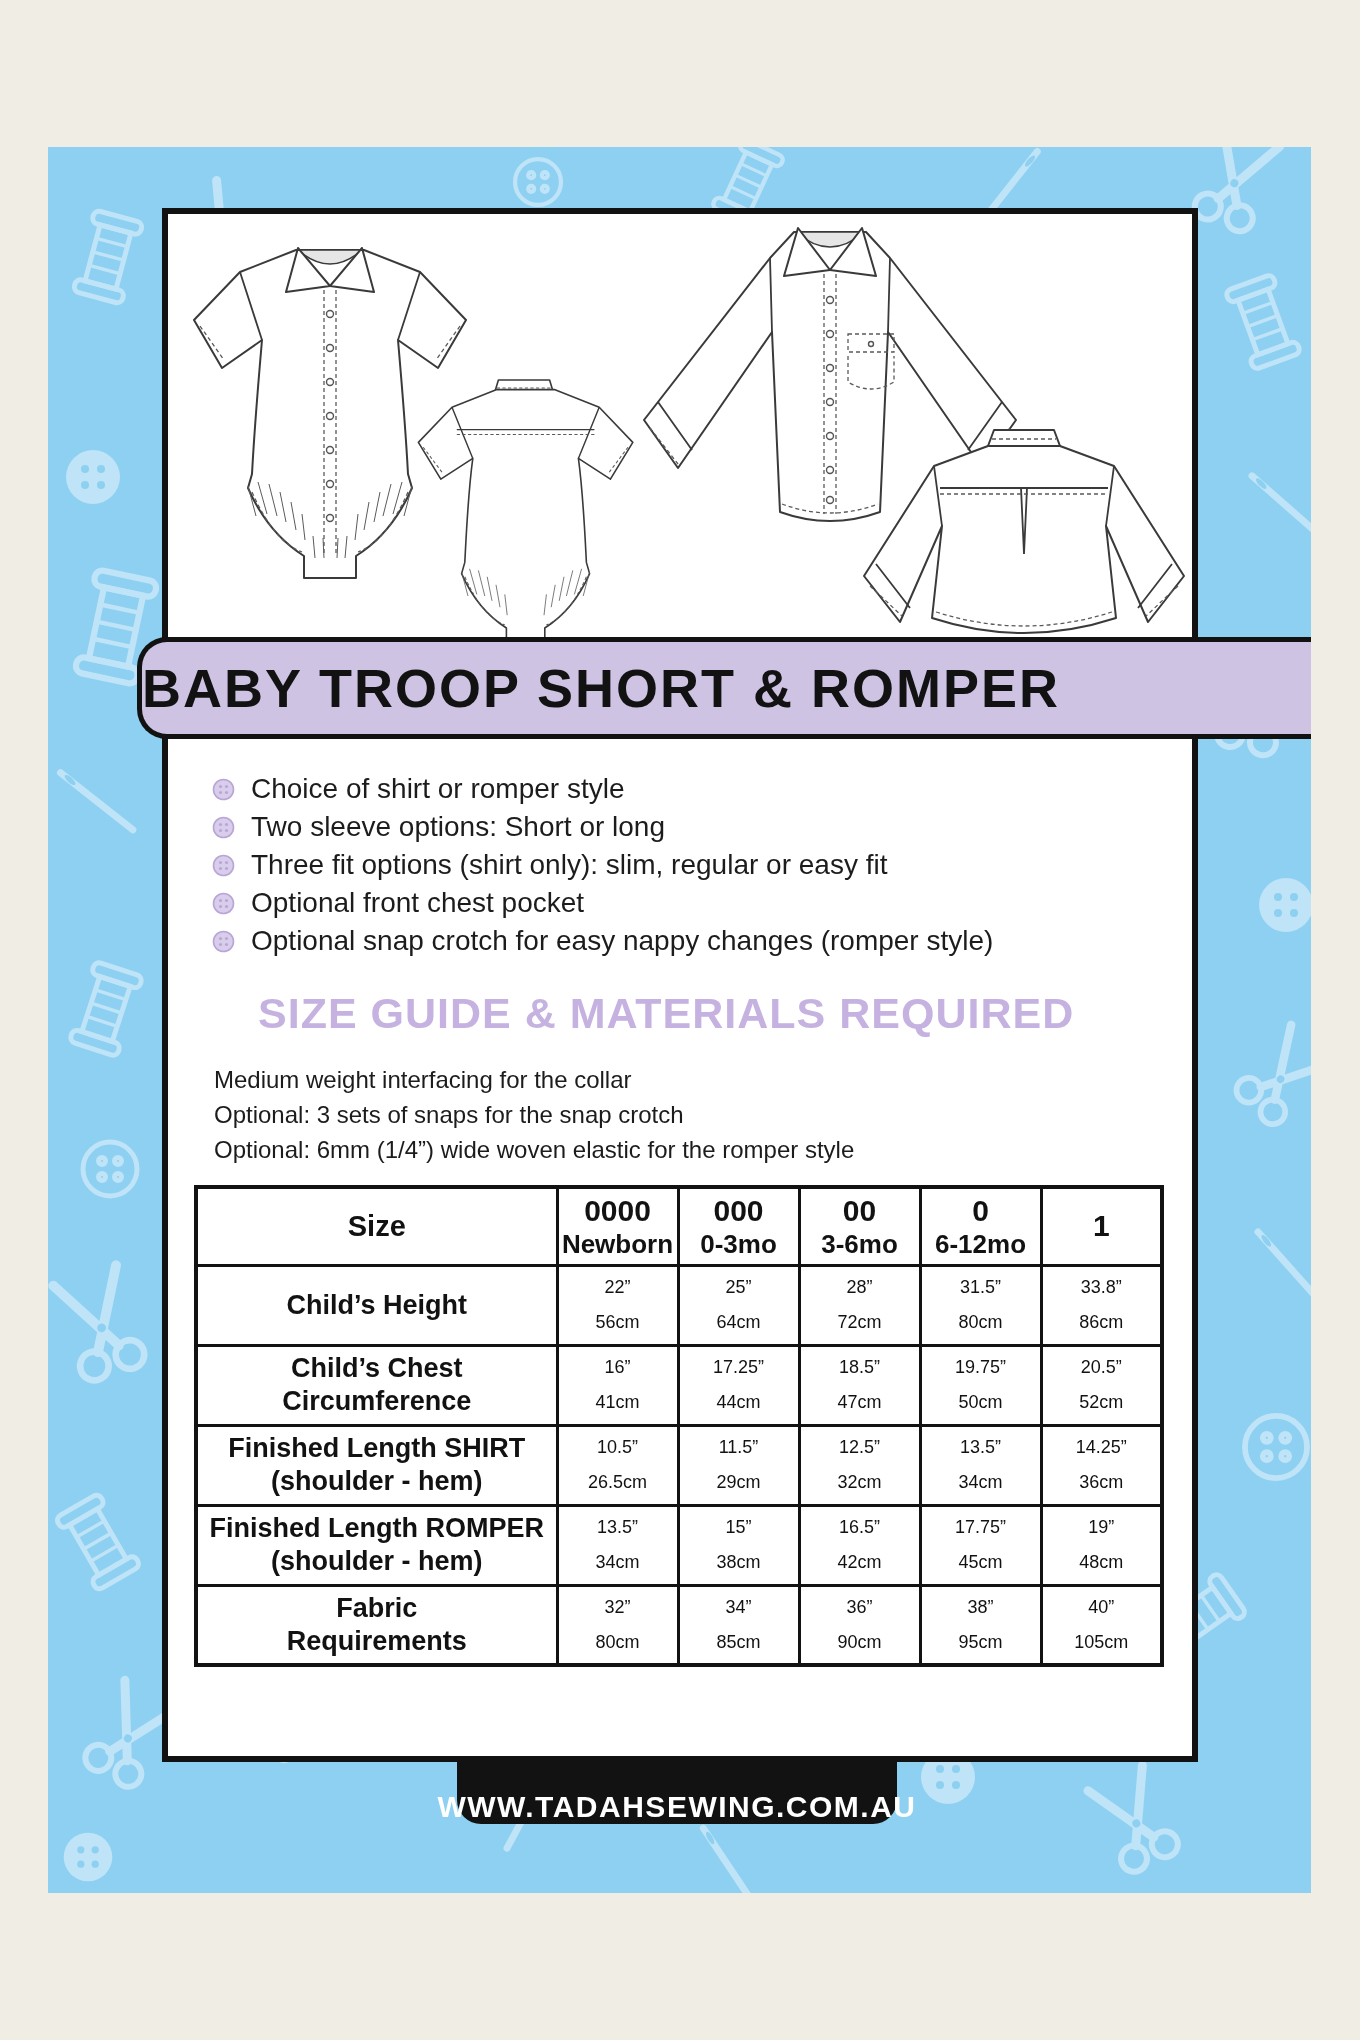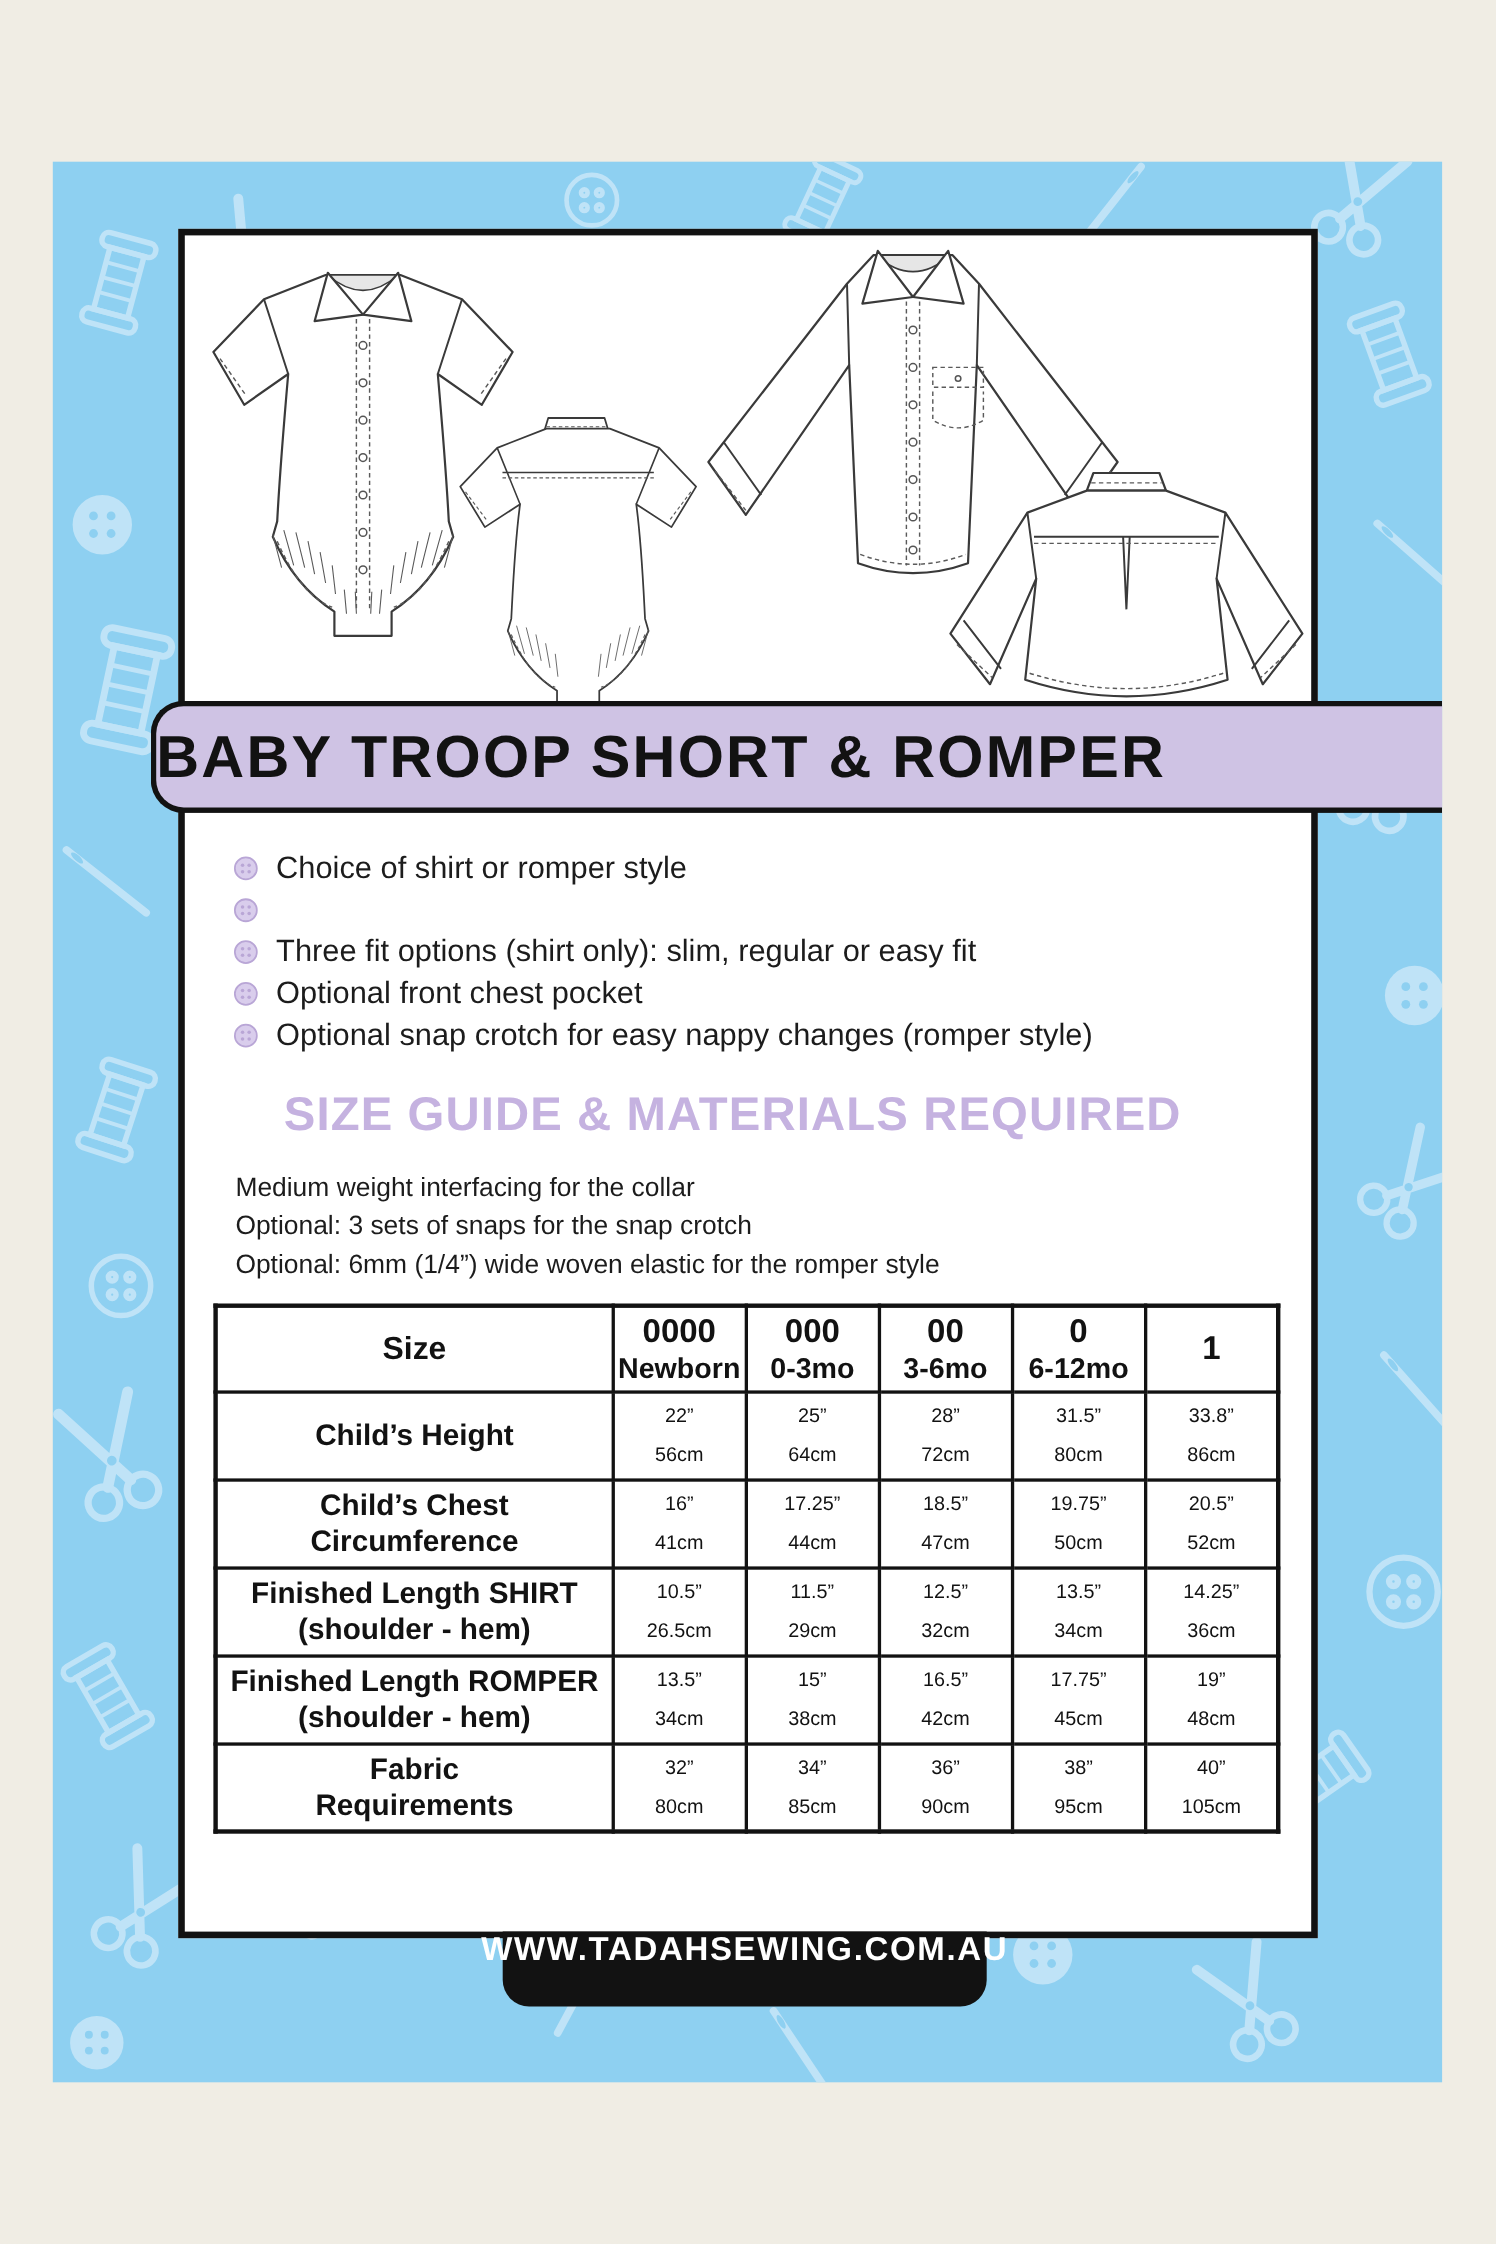--- a/index.html
+++ b/index.html
@@ -36,21 +36,21 @@
   .col-code { font-size:30px; font-weight:bold; line-height:36px; color:#121212; }
   .col-age  { font-size:26px; line-height:30px; color:#121212; }
   .col-age:empty { display:none; }
   .row-label { font-size:27px; font-weight:bold; line-height:33px; color:#121212; }
   .row-label2:empty { display:none; }
   .cell-in, .cell-cm { font-size:18px; line-height:35px; color:#121212; }
 
   .footnote { position:absolute; left:0; top:1478px; width:1024px; text-align:center; font-size:27px; color:#c9b7e3; }
 
   .site-banner { position:absolute; left:457px; top:1756px; width:440px; height:68px; background:#121212;
-    border-radius:0 0 24px 24px; display:flex; align-items:flex-start; justify-content:center; z-index:4; }
+    border-radius:0 0 24px 24px; display:flex; align-items:flex-end; justify-content:center; z-index:4; }
   .site-banner .url { color:#ffffff; font-size:30px; font-weight:bold; letter-spacing:1.5px; white-space:nowrap; }
 
   svg .outline { fill:#ffffff; stroke:#3a3a3a; stroke-width:2; stroke-linejoin:round; }
   svg .seam { fill:none; stroke:#3a3a3a; stroke-width:1.8; }
   svg .stitch { fill:none; stroke:#5a5a5a; stroke-width:1.3; stroke-dasharray:4 3; }
   svg .gather { fill:none; stroke:#5a5a5a; stroke-width:1; }
   svg .neckfill { fill:#e6e6e6; stroke:#3a3a3a; stroke-width:1.5; }
   svg .btn { fill:none; stroke:#555; stroke-width:1.4; }
 </style>
 </head>
@@ -193,20 +193,21 @@
       <span class="txt">Choice of shirt or romper style</span>
     </div>
     <div class="feature-item">
       <svg class="bullet-btn" viewBox="0 0 23 23">
           <circle cx="11.5" cy="11.5" r="10" fill="#d9cdec" stroke="#b9a6d6" stroke-width="1.6"></circle>
           <circle cx="8.5" cy="8.5" r="1.6" fill="#b9a6d6"></circle>
           <circle cx="14.5" cy="8.5" r="1.6" fill="#b9a6d6"></circle>
           <circle cx="8.5" cy="14.5" r="1.6" fill="#b9a6d6"></circle>
           <circle cx="14.5" cy="14.5" r="1.6" fill="#b9a6d6"></circle>
         </svg>
+      <span class="txt">Two sleeve options: Short or long</span>
     </div>
     <div class="feature-item">
       <svg class="bullet-btn" viewBox="0 0 23 23">
           <circle cx="11.5" cy="11.5" r="10" fill="#d9cdec" stroke="#b9a6d6" stroke-width="1.6"></circle>
           <circle cx="8.5" cy="8.5" r="1.6" fill="#b9a6d6"></circle>
           <circle cx="14.5" cy="8.5" r="1.6" fill="#b9a6d6"></circle>
           <circle cx="8.5" cy="14.5" r="1.6" fill="#b9a6d6"></circle>
           <circle cx="14.5" cy="14.5" r="1.6" fill="#b9a6d6"></circle>
         </svg>
       <span class="txt">Three fit options (shirt only): slim, regular or easy fit</span>

